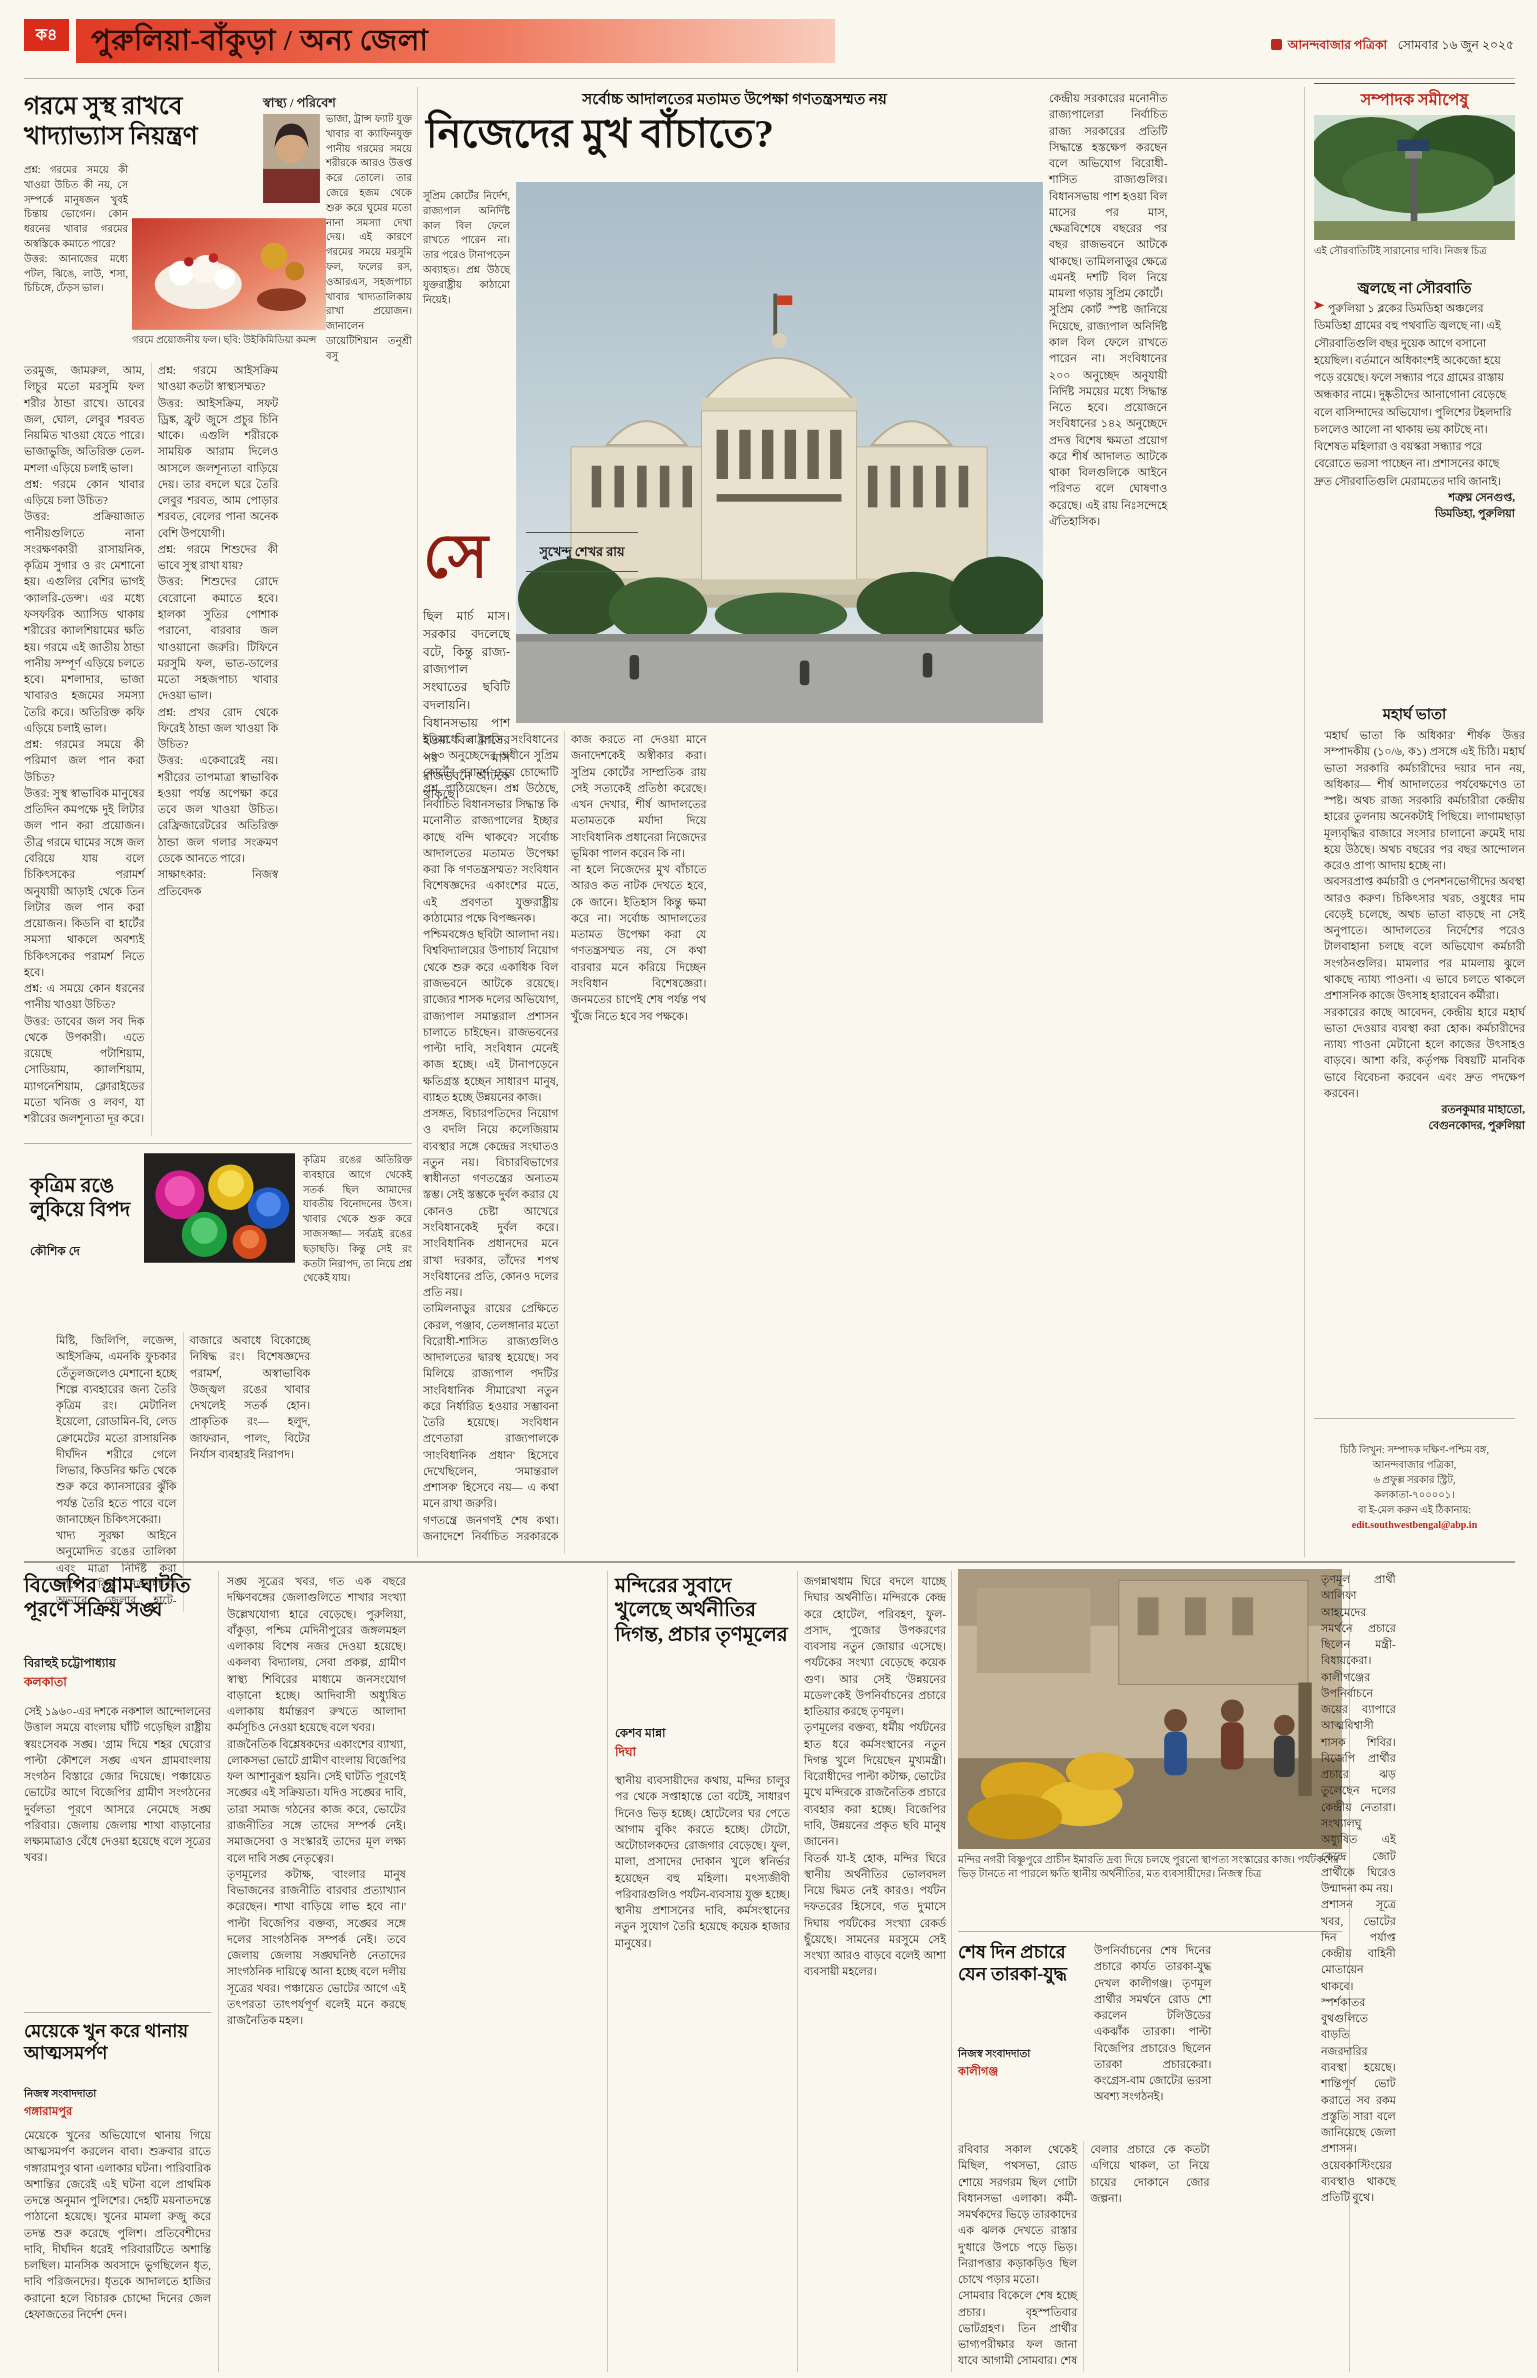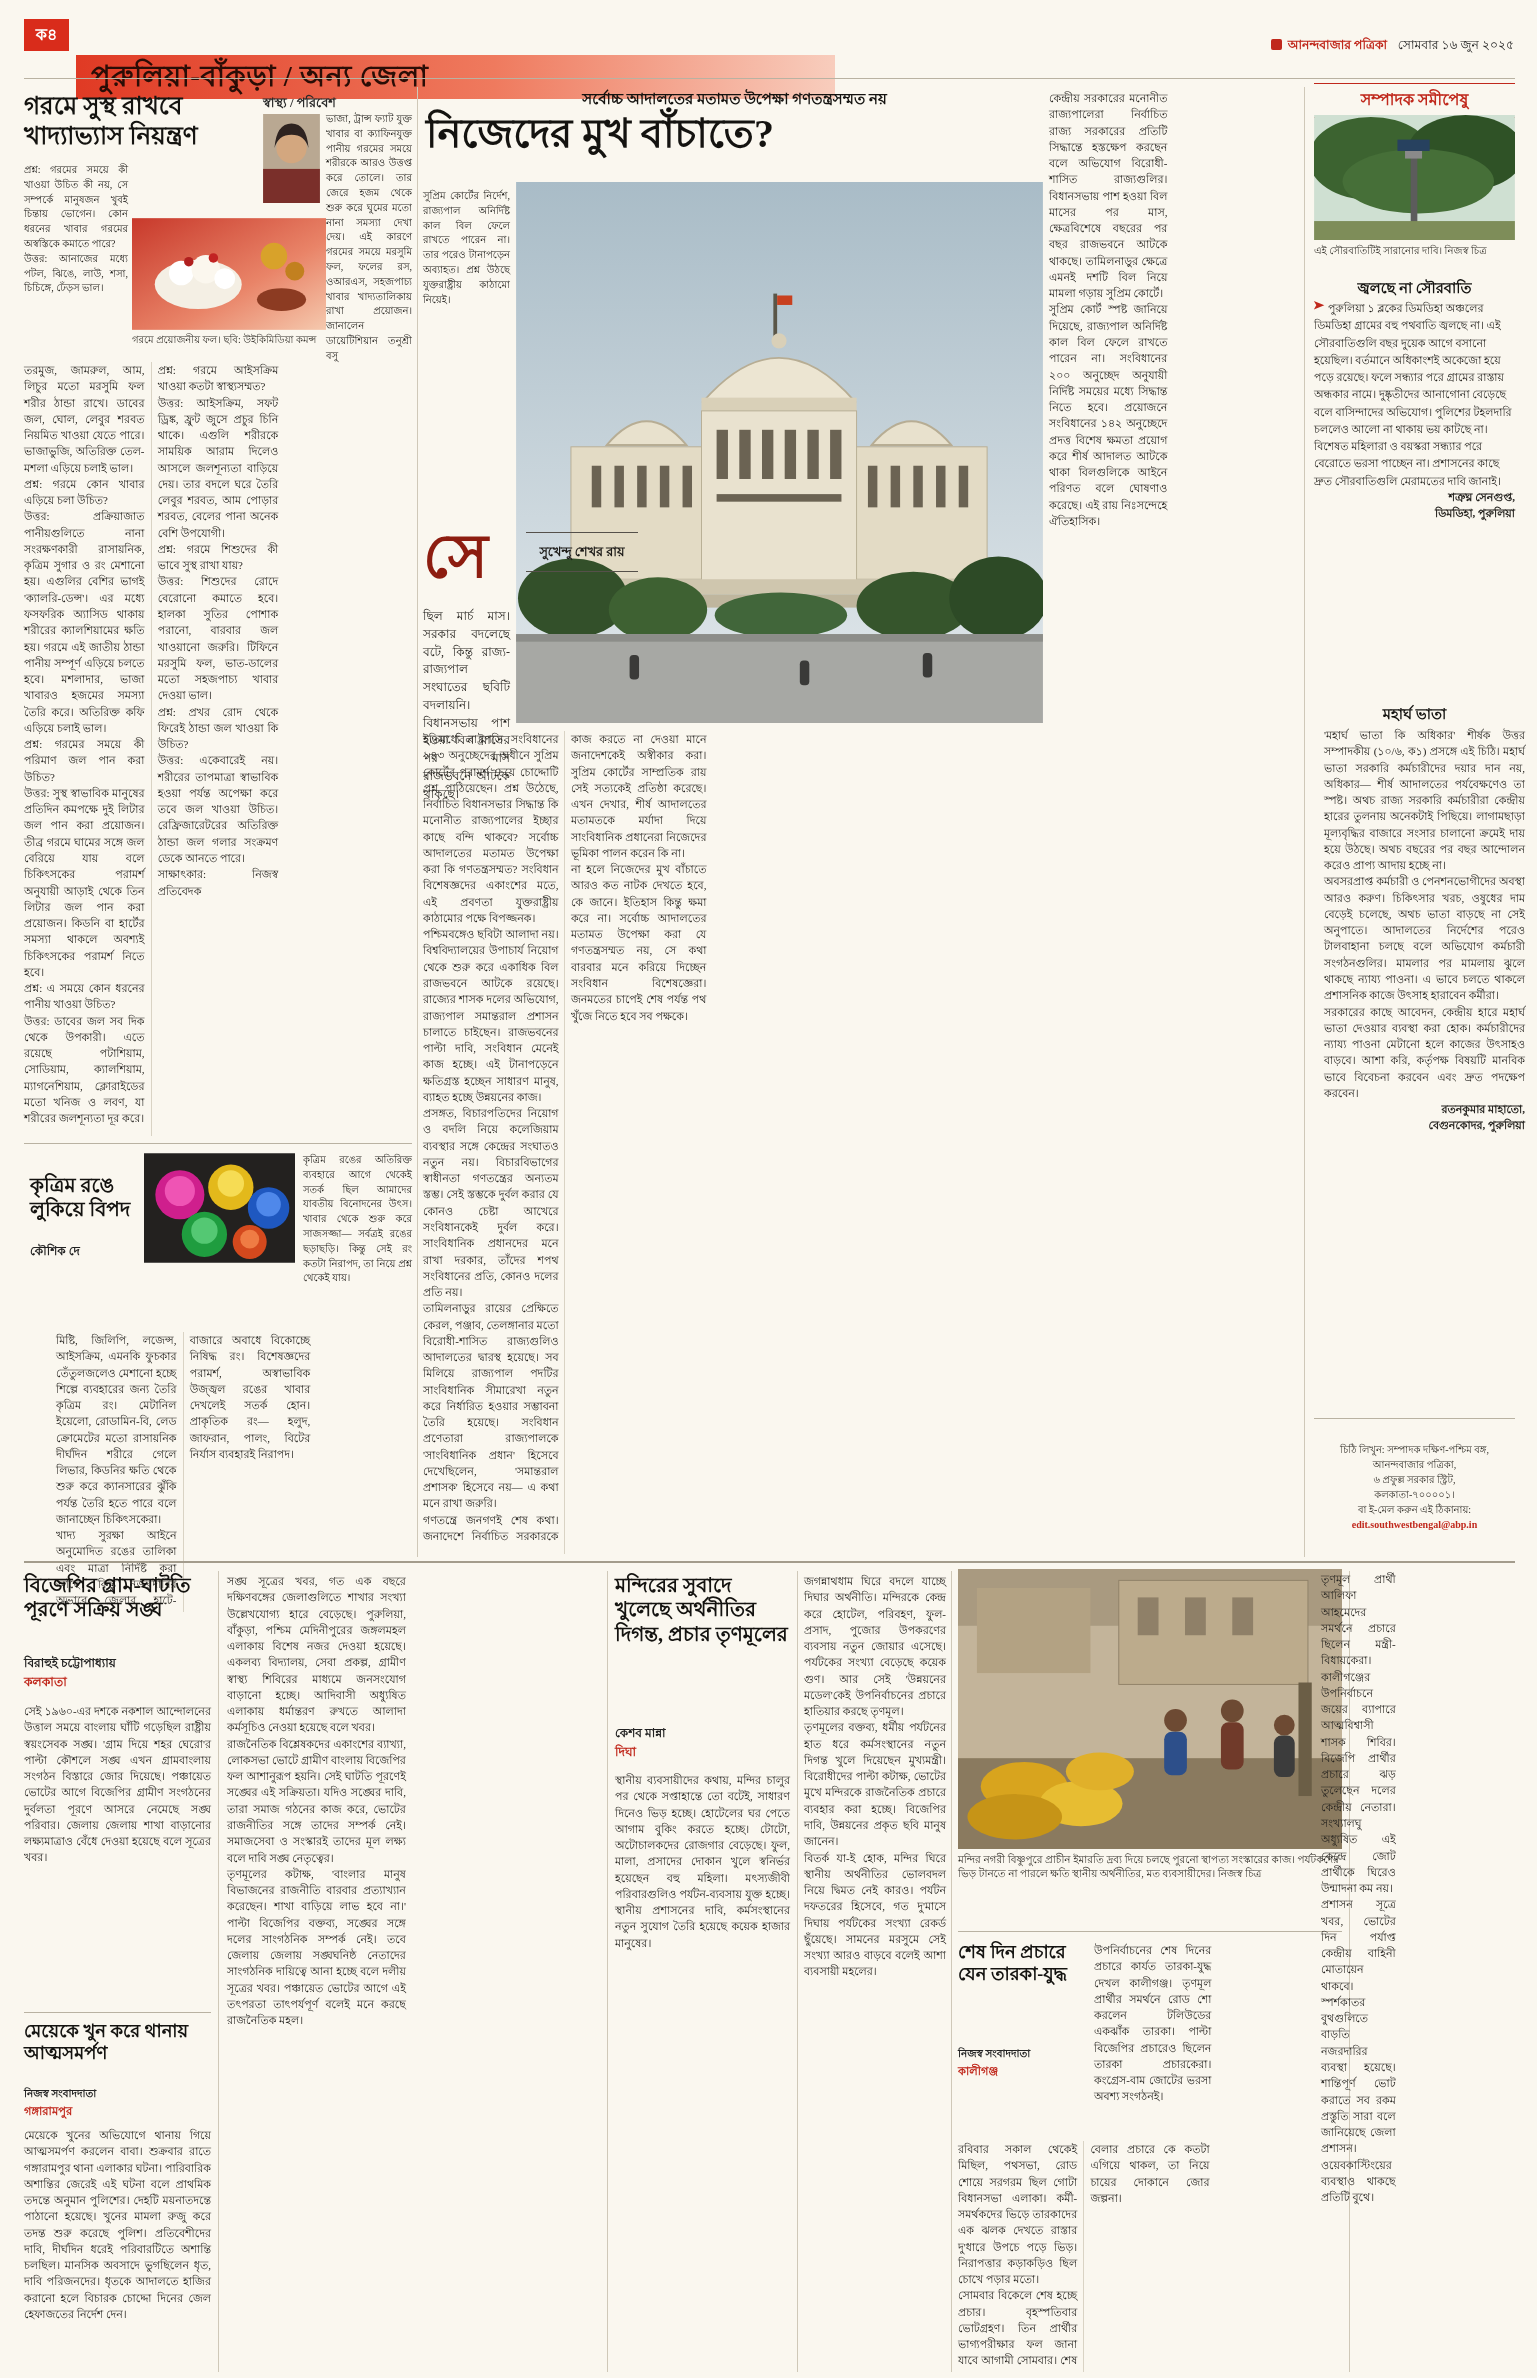--- a/index.html
+++ b/index.html
@@ -56,21 +56,21 @@
   .footer-box .email{color:#c0281c;font-weight:bold;}
   figure{margin:0;}
   .ph{display:block;}
 </style>
 </head>
 <body>
 
 <div id="page">
 
   <div class="abs tag-box" style="left:24px;top:19px;width:45px;height:32px;">ক৪</div>
-  <div class="abs title-band" style="left:76px;top:19px;width:744px;height:44px;margin-top:36px;">
+  <div class="abs title-band" style="left:76px;top:19px;width:744px;height:44px;">
     <span class="t">পুরুলিয়া-বাঁকুড়া / অন্য জেলা</span>
   </div>
   <div class="abs masthead-right" style="right:24px;top:36px;width:397px;">
     <span style="display:inline-block;width:11.4px;height:11.4px;background:#c0281c;border-radius:1.9px;margin-right:5.7px;vertical-align:-0.9px;"></span><span class="paper">আনন্দবাজার পত্রিকা</span>
     <span style="margin-left:7.6px;">সোমবার ১৬ জুন ২০২৫</span>
   </div>
   <div class="abs rule-h" style="left:24px;top:78px;width:1491px;"></div>
 
   <div class="abs headline" style="left:24px;top:91px;width:232px;font-size:24.6px;">গরমে সুস্থ রাখবে খাদ্যাভ্যাস নিয়ন্ত্রণ</div>
   <div class="abs" style="left:263px;top:93px;width:148px;font-size:12.8px;font-weight:bold;color:#2a2a2a;">স্বাস্থ্য / পরিবেশ</div>

